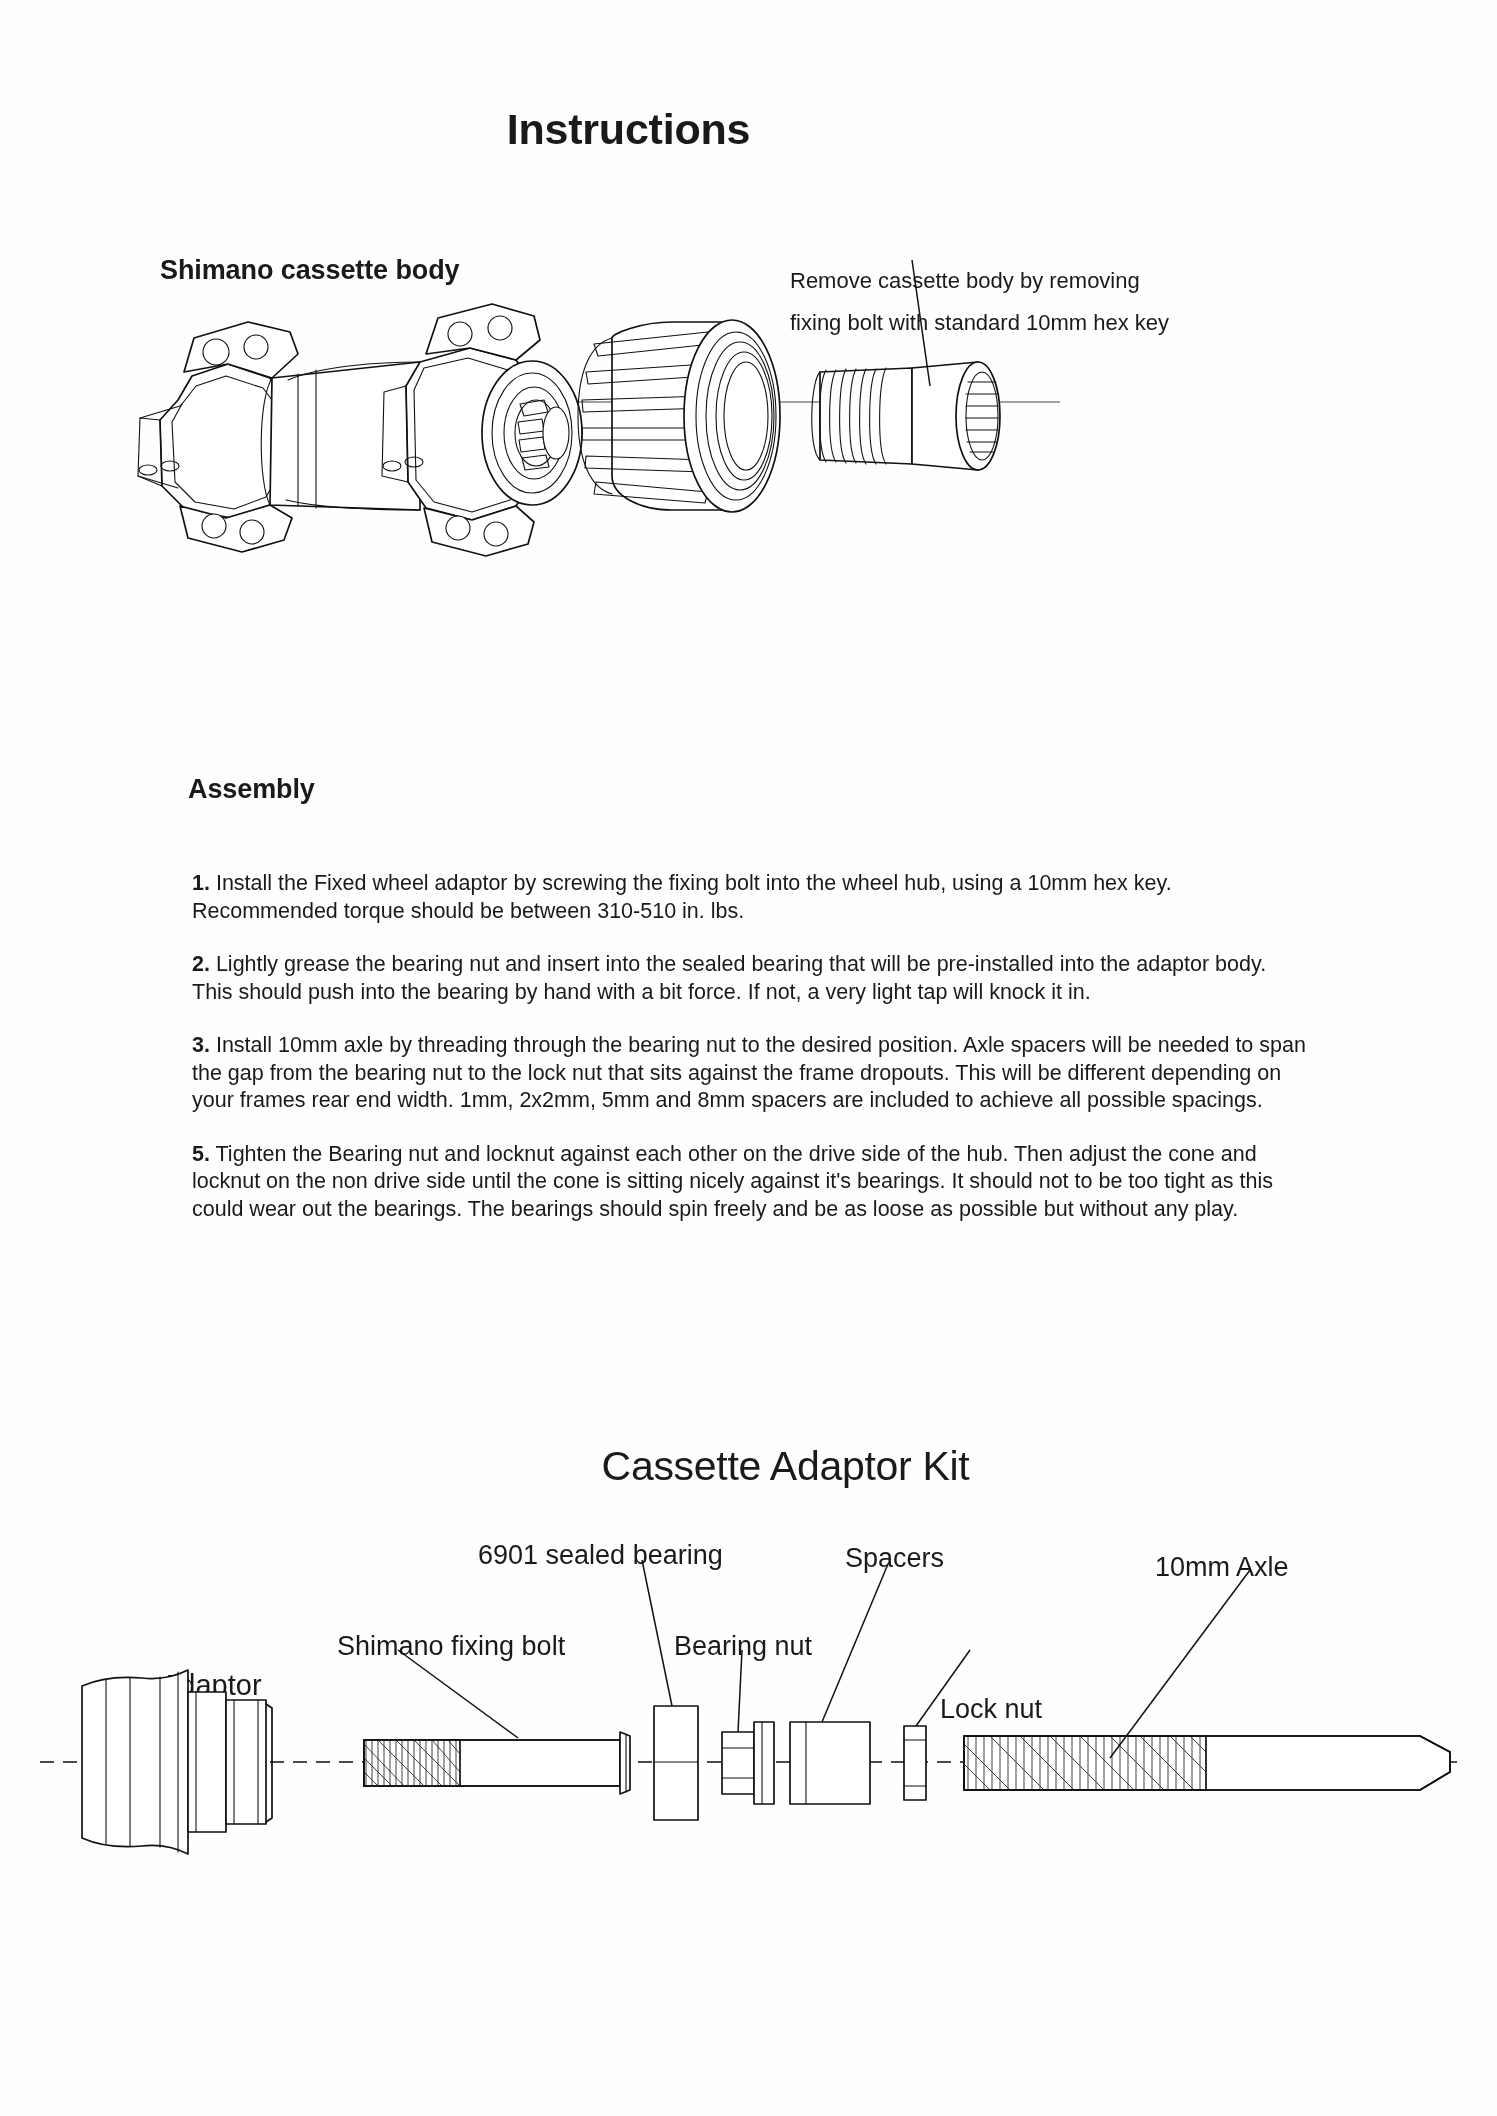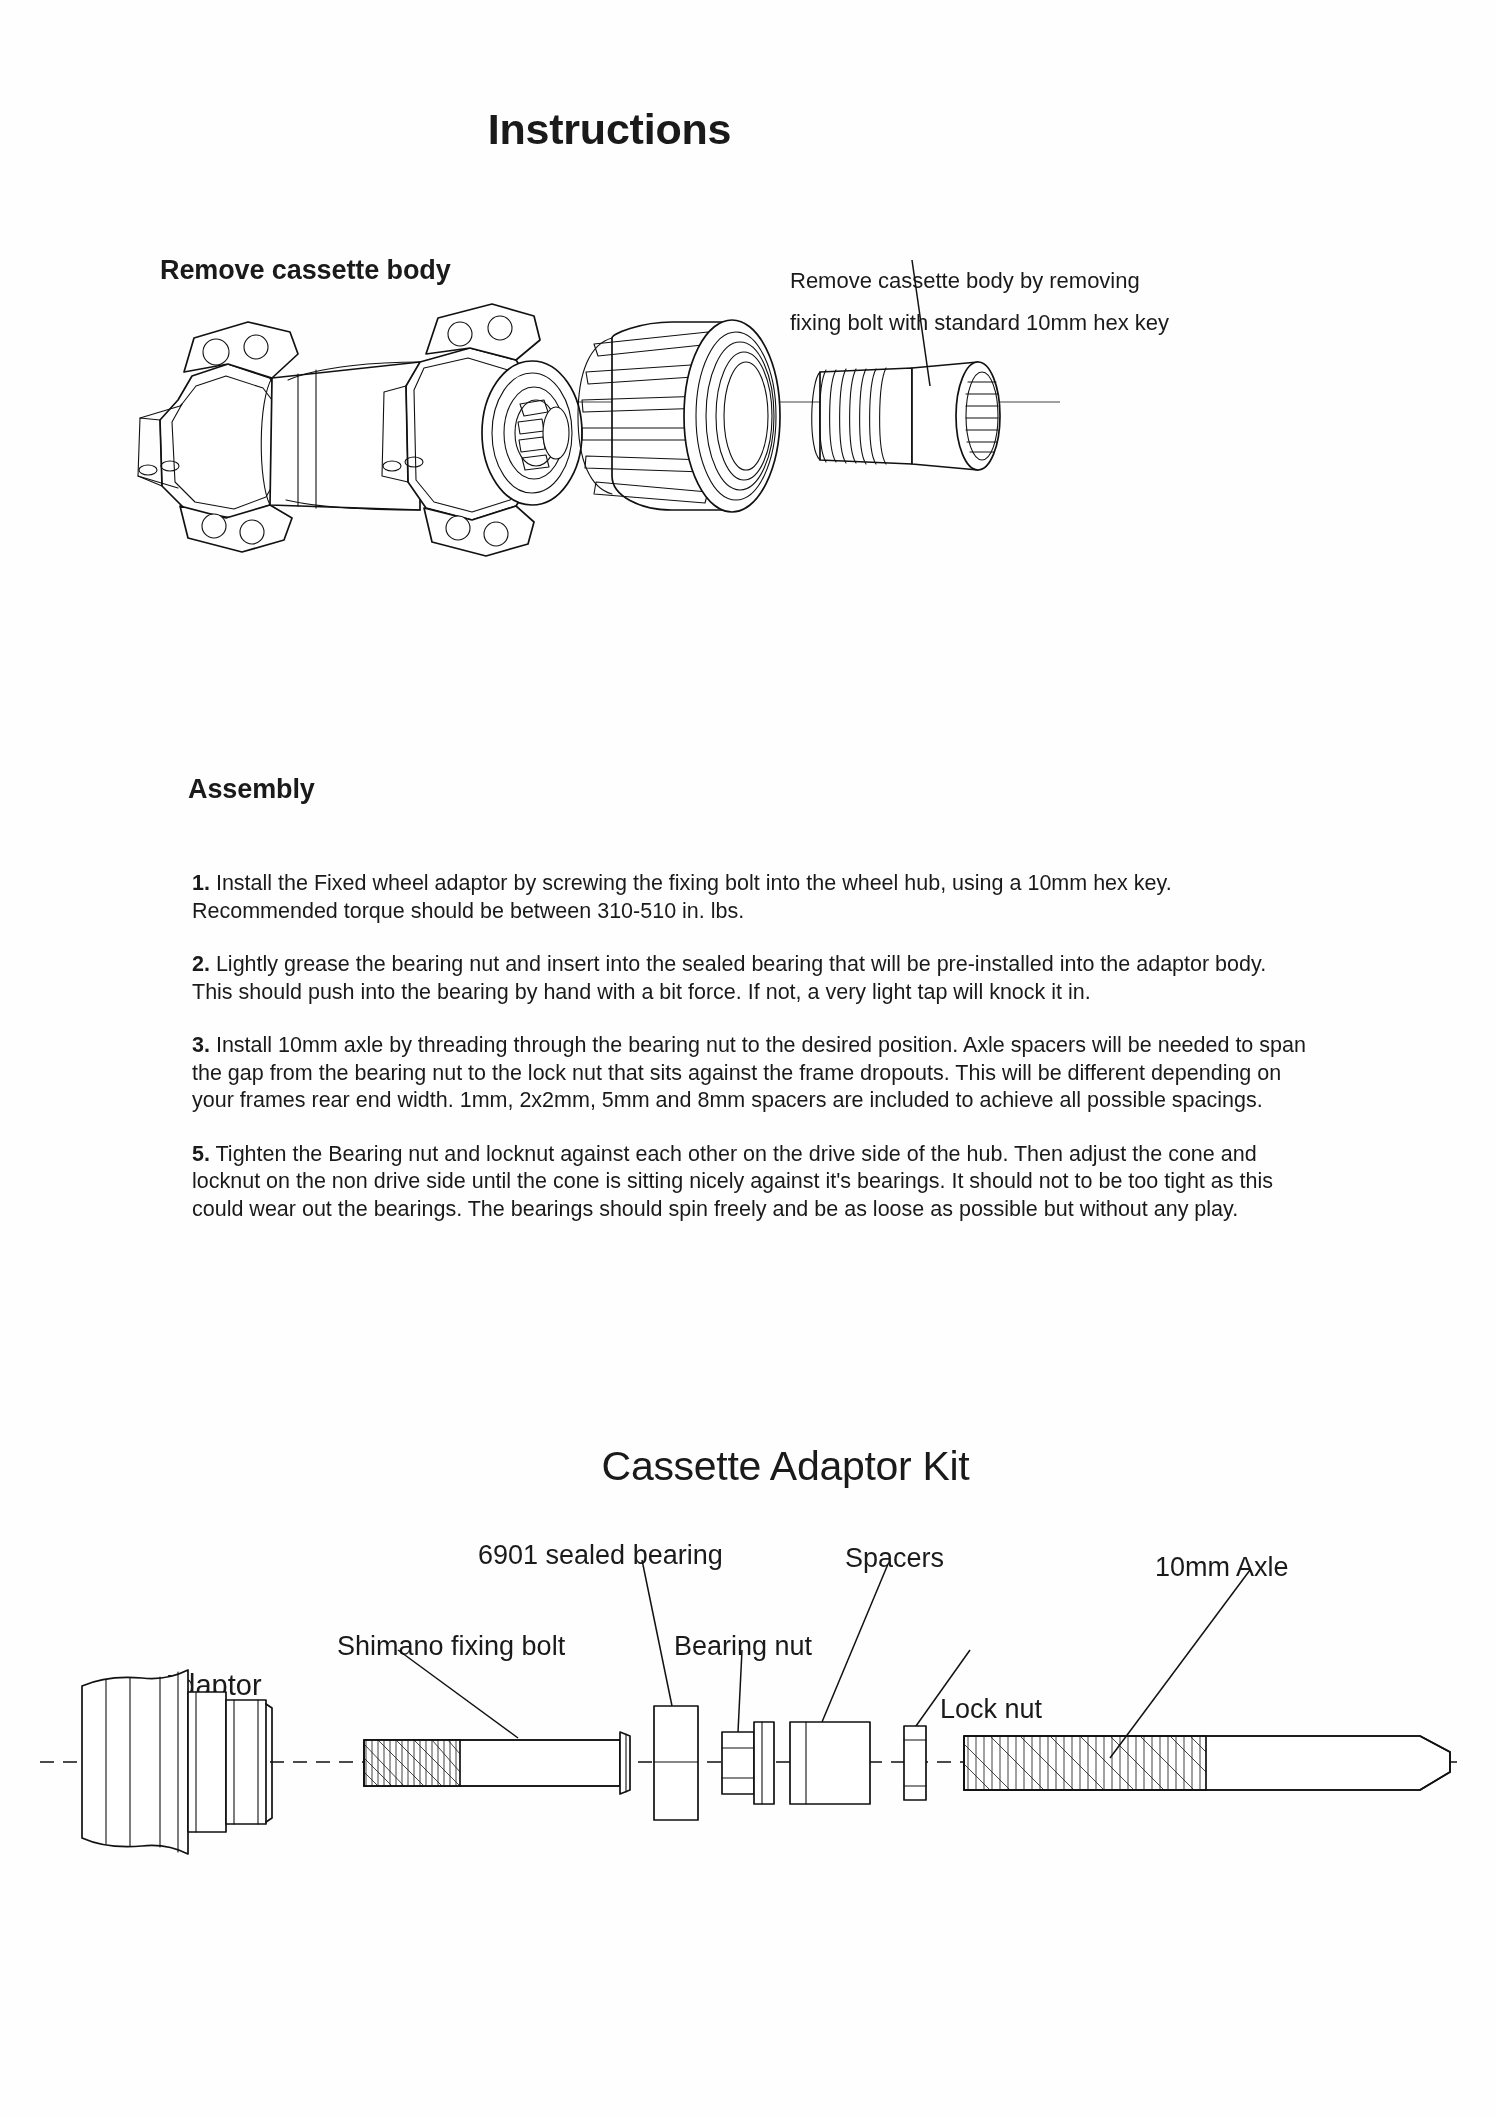--- a/index.html
+++ b/index.html
@@ -24,20 +24,21 @@
   
   .doc-title {
     position: absolute;
     top: 105px;
     left: 0;
     width: 1219px;
     text-align: center;
     font-size: 43px;
     font-weight: bold;
     letter-spacing: -0.2px;
+    padding-left: 19px;
   }
   .section-head {
     position: absolute;
     font-weight: bold;
     font-size: 27px;
     letter-spacing: -0.1px;
   }
   .section-head.remove { top: 255px; left: 160px; }
   .section-head.assembly { top: 774px; left: 188px; }
 
@@ -128,21 +129,21 @@
   }
   .kit-label.big { font-size: 29px; }
 </style>
 </head>
 <body>
 
 <div class="page">
 
   <div class="doc-title">Instructions</div>
 
-  <div class="section-head remove">Remove cassette body</div>
+  <div class="section-head remove">Shimano cassette body</div>
 
   <div class="callout">Remove cassette body by removing
 fixing bolt with standard 10mm hex key</div>
 
   <div class="drawing" id="hub-drawing">
     <svg width="1200" height="260" viewBox="0 0 1200 260">
 
       <line class="ln-hair" x1="330" y1="102" x2="940" y2="102"></line>
 
       <g>

